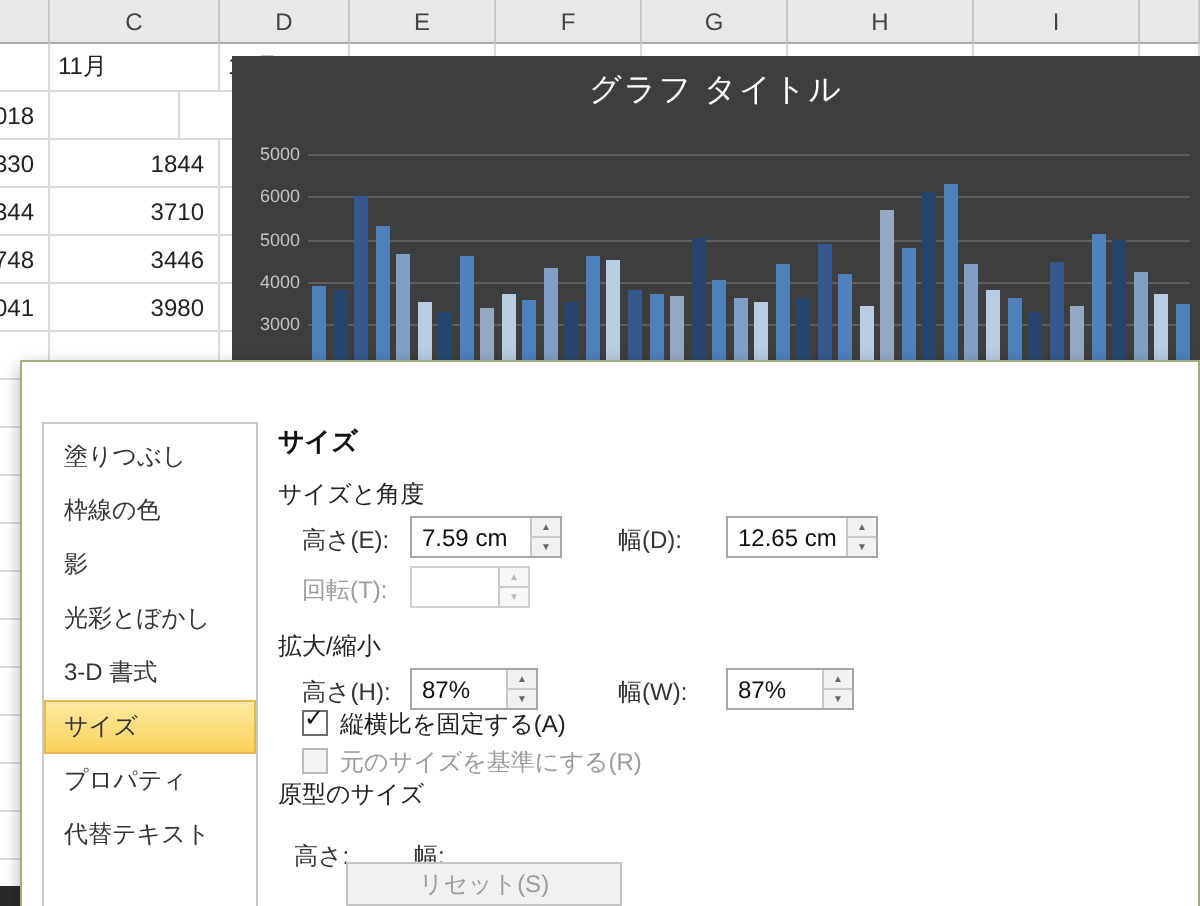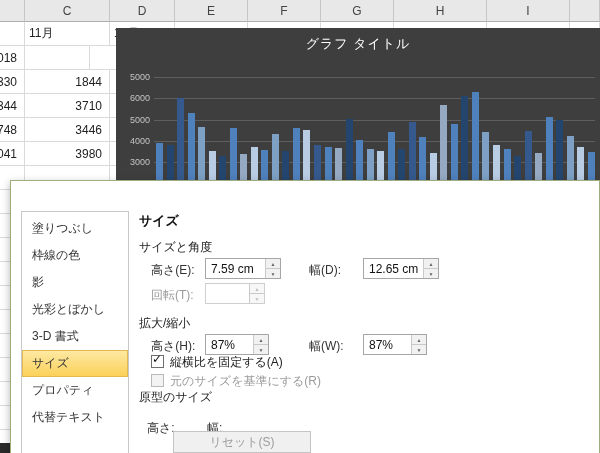--- a/index.html
+++ b/index.html
@@ -14,21 +14,21 @@
   .sheet-row{position:absolute;left:0;height:24px;display:flex;}
   .cell{height:24px;box-sizing:border-box;border-right:1px solid #dadada;border-bottom:1px solid #dadada;
         font-size:12px;color:#222;display:flex;align-items:center;overflow:hidden;flex:none;}
   .cell.num{justify-content:flex-end;padding-right:7px;}
   .cell.text{padding-left:4px;}
   .dark-cell{position:absolute;left:0;top:443px;width:10px;height:10px;background:#2a2a2a;z-index:6;}
 
   
   .chart{position:absolute;left:116px;top:28px;width:484px;height:152px;background:#3e3e3e;z-index:5;}
   .chart-title{position:absolute;top:7px;left:0;right:0;text-align:center;color:#ffffff;
-               font-size:13px;letter-spacing:1px;}
+               font-size:16px;letter-spacing:1px;}
   .gridline{position:absolute;left:38px;right:5px;height:1px;background:#5e5e5e;z-index:1;}
   .ytick{position:absolute;left:2px;width:32px;text-align:right;font-size:9px;color:#c4c4c4;z-index:1;}
   .bars{position:absolute;left:40px;right:5px;top:40px;bottom:0;display:flex;align-items:flex-end;
         justify-content:space-between;z-index:2;}
   .bar{width:7px;flex:none;}
 
   
   .dialog{position:absolute;left:10px;top:180px;width:590px;height:280px;background:#fff;
           border:1px solid #9dae7c;box-shadow:0 3px 8px rgba(0,0,0,0.3);z-index:10;box-sizing:border-box;}
   .titlebar{position:relative;height:26px;background:#d9e5bd;display:flex;align-items:center;

